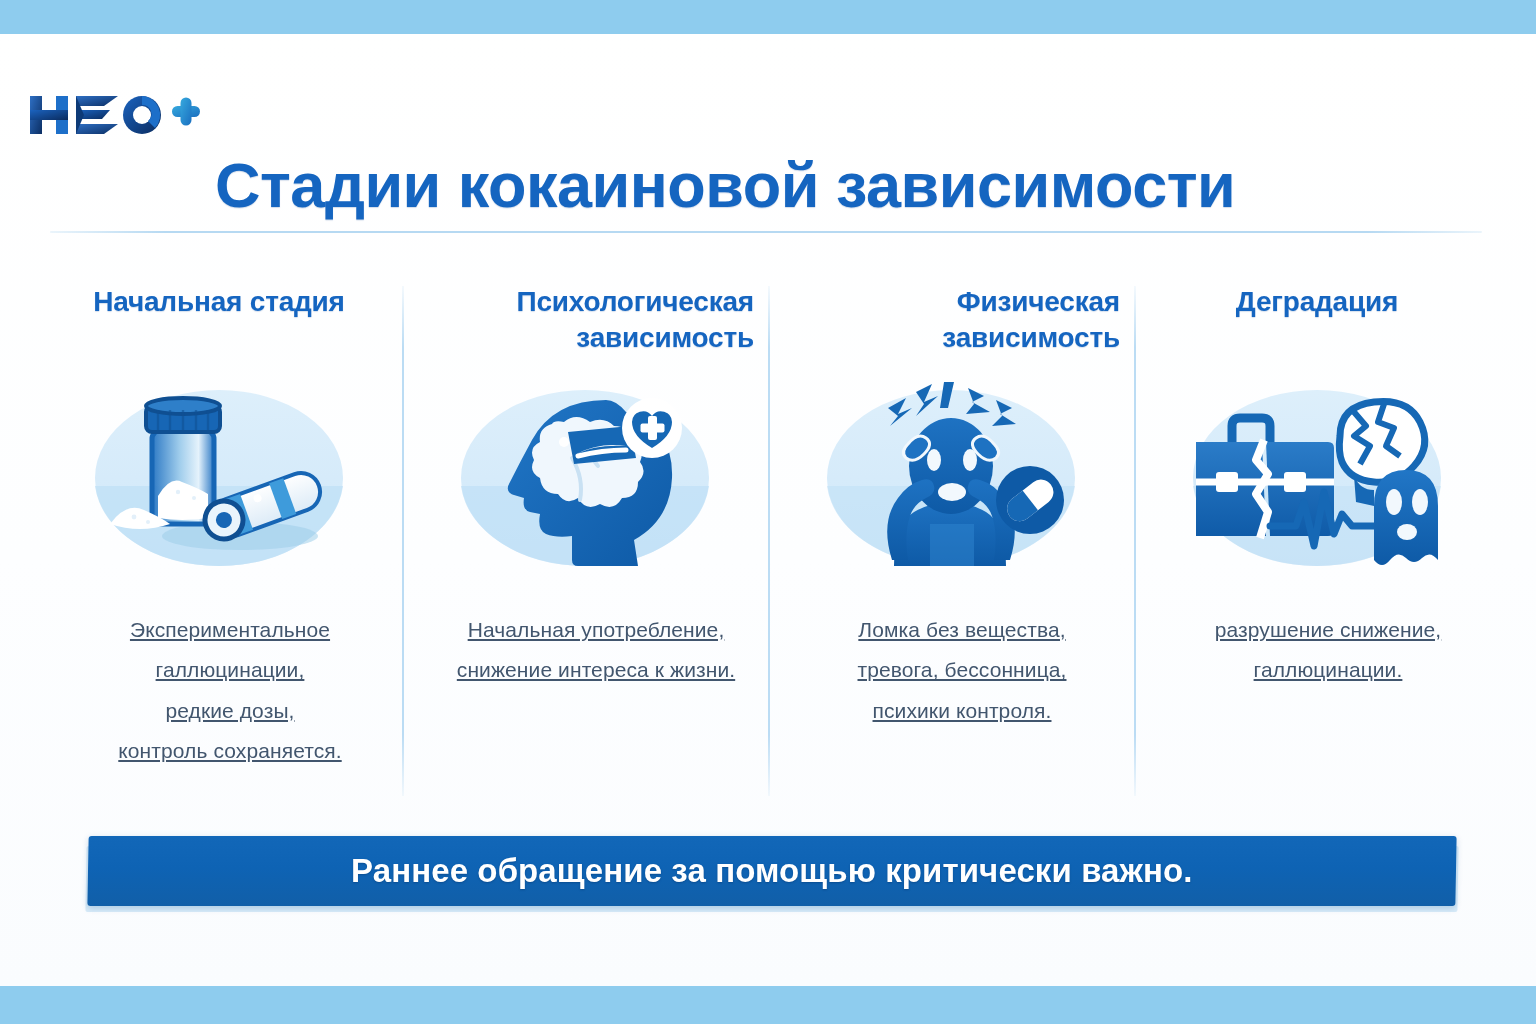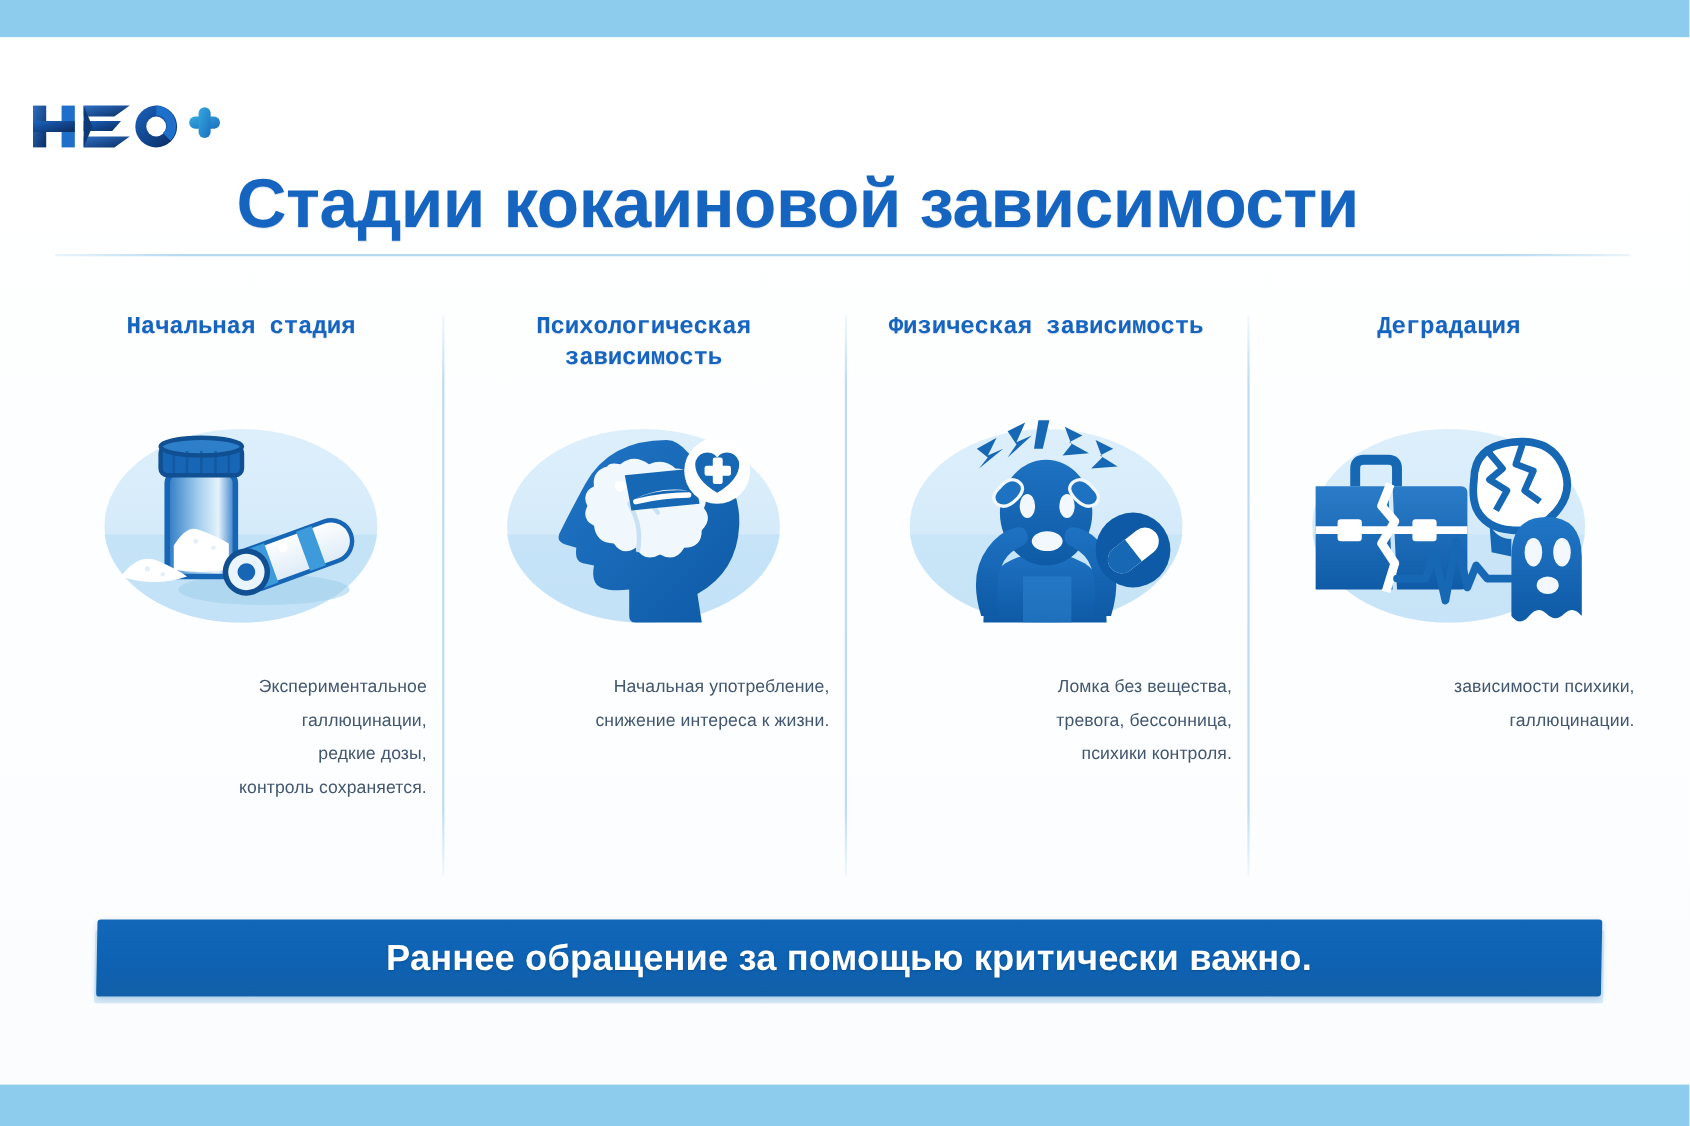--- a/index.html
+++ b/index.html
@@ -68,47 +68,47 @@
     display:flex;
     flex-direction:column;
     align-items:center;
   }
   .col + .col::before{
     content:"";
     position:absolute;left:0;top:2px;width:2px;height:510px;
     background:linear-gradient(180deg,rgba(186,219,243,.15) 0%,#BBDCF4 12%,#BBDCF4 88%,rgba(186,219,243,.15) 100%);
   }
   .col-head{
-    font-size:22px;
+    font-size:28px;
     font-weight:bold;
     color:#1565C0;
-    text-align:center;
+    text-align:right;
     line-height:1.28;
     letter-spacing:-0.2px;
     min-height:84px;
     text-shadow:0 1px 1px rgba(0,60,140,.16);
-    font-family:Liberation Mono, monospace;
   }
   .icon-wrap{
     margin-top:6px;
     width:258px;height:208px;
     position:relative;
   }
   .icon-wrap svg{display:block;width:258px;height:208px;}
   .col-body{
     margin-top:28px;
     align-self:flex-start;
     width:100%;
-    font-size:16px;
+    font-size:21px;
     color:#42566E;
     line-height:1.92;
-    text-align:right;
+    text-align:center;
     padding-left:22px;
     box-sizing:border-box;
     letter-spacing:0.1px;
+    text-decoration:underline;
   }
 
   
   .banner-shadow{
     position:absolute;left:86px;top:812px;width:1372px;height:66px;
     background:#D8EBF8;
     transform:skewX(-1.05deg);
     border-radius:2px;
   }
   .banner{
@@ -377,21 +377,21 @@
 
             <path d="M82 152 L108 152 L116 128 L126 172 L136 118 L146 160 L154 140 L164 152 L186 152" stroke="#1668B5" stroke-width="7" fill="none" stroke-linejoin="round" stroke-linecap="round"></path>
 
             <path d="M186 132 q0 -36 32 -36 q32 0 32 36 l0 54 q-8 -10 -16 -2 q-8 8 -16 0 q-8 -8 -16 2 q-8 10 -16 0 Z" fill="url(#ghostG)"></path>
             <ellipse cx="206" cy="128" rx="8" ry="13" fill="#F2F8FD"></ellipse>
             <ellipse cx="232" cy="128" rx="8" ry="13" fill="#F2F8FD"></ellipse>
             <ellipse cx="219" cy="158" rx="10" ry="8" fill="#F2F8FD"></ellipse>
           </svg>
         </div>
         <div class="col-body">
-          <div>зависимости психики,</div>
+          <div>разрушение снижение,</div>
           <div>галлюцинации.</div>
         </div>
       </div>
 
     </div>
 
     <div class="banner-shadow"></div>
     <div class="banner">
       <span class="banner-text">Раннее обращение за помощью критически важно.</span>
     </div>

